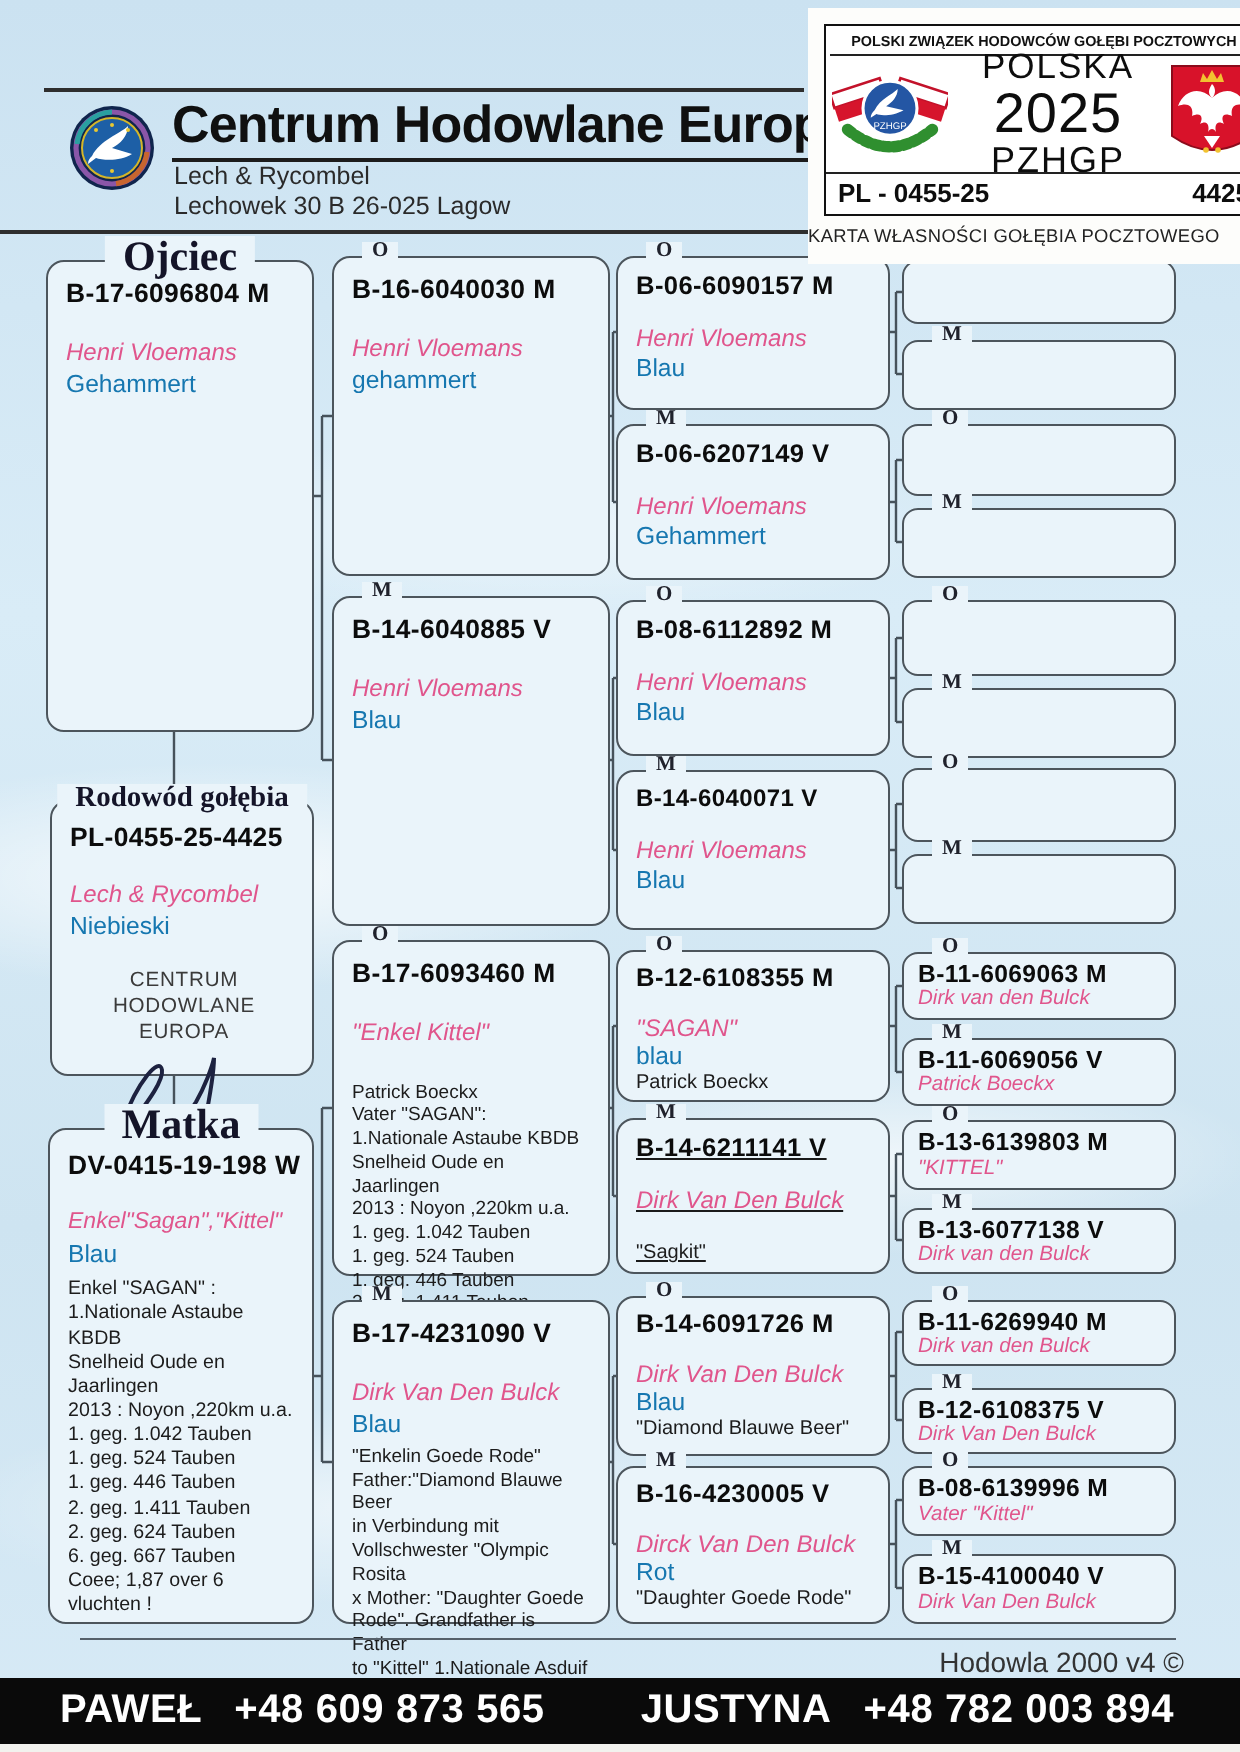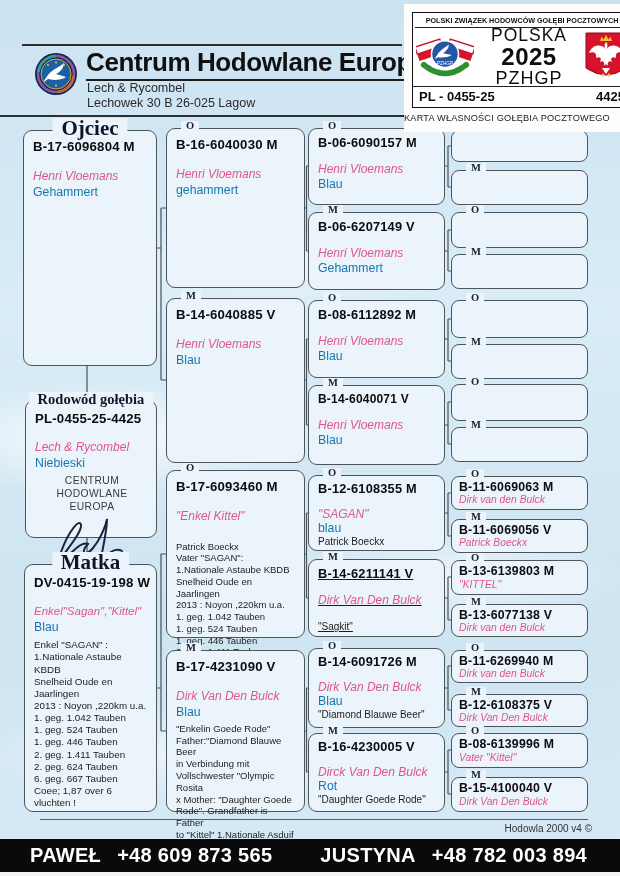--- a/index.html
+++ b/index.html
@@ -42,27 +42,27 @@
   .sbox .breeder{margin-top:0;font-size:10.3px;}
   .connectors{position:absolute;left:0;top:0;}
   
   .badge{position:absolute;left:404px;top:4px;width:216px;height:128px;background:#fdfdfb;}
   .badge-card{position:absolute;left:8px;top:8px;width:220px;height:96px;border:1.6px solid #111;background:#fff;box-sizing:border-box;}
   .badge-fed{margin:3px 2px 0;text-align:center;font-size:7.2px;font-weight:bold;color:#111;
              border-bottom:1px solid #222;padding-bottom:2px;white-space:nowrap;}
   .badge-mid{display:flex;align-items:center;justify-content:space-between;height:58px;padding:0 3px;}
   .badge-center{text-align:center;line-height:1;color:#0d0d0d;}
   .b-polska{font-size:17.5px;letter-spacing:1px;}
-  .b-year{font-size:24px;font-weight:bold;letter-spacing:0.5px;}
+  .b-year{font-size:28px;font-weight:normal;letter-spacing:0.5px;}
   .b-org{font-size:18px;letter-spacing:1px;}
   .badge-bottom{border-top:1px solid #222;display:flex;justify-content:space-between;
                 padding:2px 6px 0;font-weight:bold;font-size:13px;color:#0d0d0d;}
   .badge-karta{position:absolute;left:0;top:109px;width:216px;text-align:left;font-size:9.2px;color:#222;letter-spacing:0.2px;white-space:nowrap;}
   
-  .software{position:absolute;right:28px;top:823px;font-size:10px;color:#333;}
+  .software{position:absolute;right:28px;top:823px;font-size:14px;color:#333;}
   .footline{position:absolute;left:40px;top:819px;width:548px;height:1.3px;background:#55606a;}
   .contact-bar{position:absolute;left:0;top:839px;width:620px;height:33px;background:#0a0a0a;
                display:flex;align-items:center;color:#fff;font-weight:bold;font-size:20px;letter-spacing:0.3px;padding-left:30px;box-sizing:border-box;}
   .contact-bar .phone{margin-left:16px;}
   .contact-bar .name2{margin-left:48px;}
   .bottomwhite{position:absolute;left:0;top:872px;width:620px;height:4px;background:#f2f2ee;}
 </style>
 </head>
 <body>
 
@@ -114,21 +114,21 @@
       <div class="colorname">Gehammert</div>
     </div>
   </div>
 
   <div class="pbox" style="left:25px;top:400px;width:132px;height:138px;">
     <span class="bighead small">Rodowód gołębia</span>
     <div class="inner" style="padding-top:10px;">
       <div class="ring">PL-0455-25-4425</div>
       <div class="breeder" style="margin-top:14px;">Lech &amp; Rycombel</div>
       <div class="colorname">Niebieski</div>
-      <div class="studline" style="margin-top:4px;">CENTRUM  HODOWLANE</div>
+      <div class="studline" style="margin-top:14px;">CENTRUM  HODOWLANE</div>
       <div class="studline">EUROPA</div>
       <svg class="sig" width="86" height="46" viewBox="0 0 86 46" aria-label="Lech">
         <path d="M12 36 C20 14 31 2 32 9 C33 16 19 32 13 41 C9 47 16 43 23 36 C29 30 35 26 39 28 C35 32 33 37 37 37 C41 37 45 31 49 25 C53 18 57 8 58 3 C58 12 55 27 53 37 C52 42 54 43 58 39 C62 35 68 32 73 35" fill="none" stroke="#1d2240" stroke-width="2" stroke-linecap="round"></path>
       </svg>
     </div>
   </div>
 
   <div class="pbox" style="left:24px;top:564px;width:133px;height:248px;">
     <span class="bighead">Matka</span>
     <div class="inner" style="padding-top:10px;">

